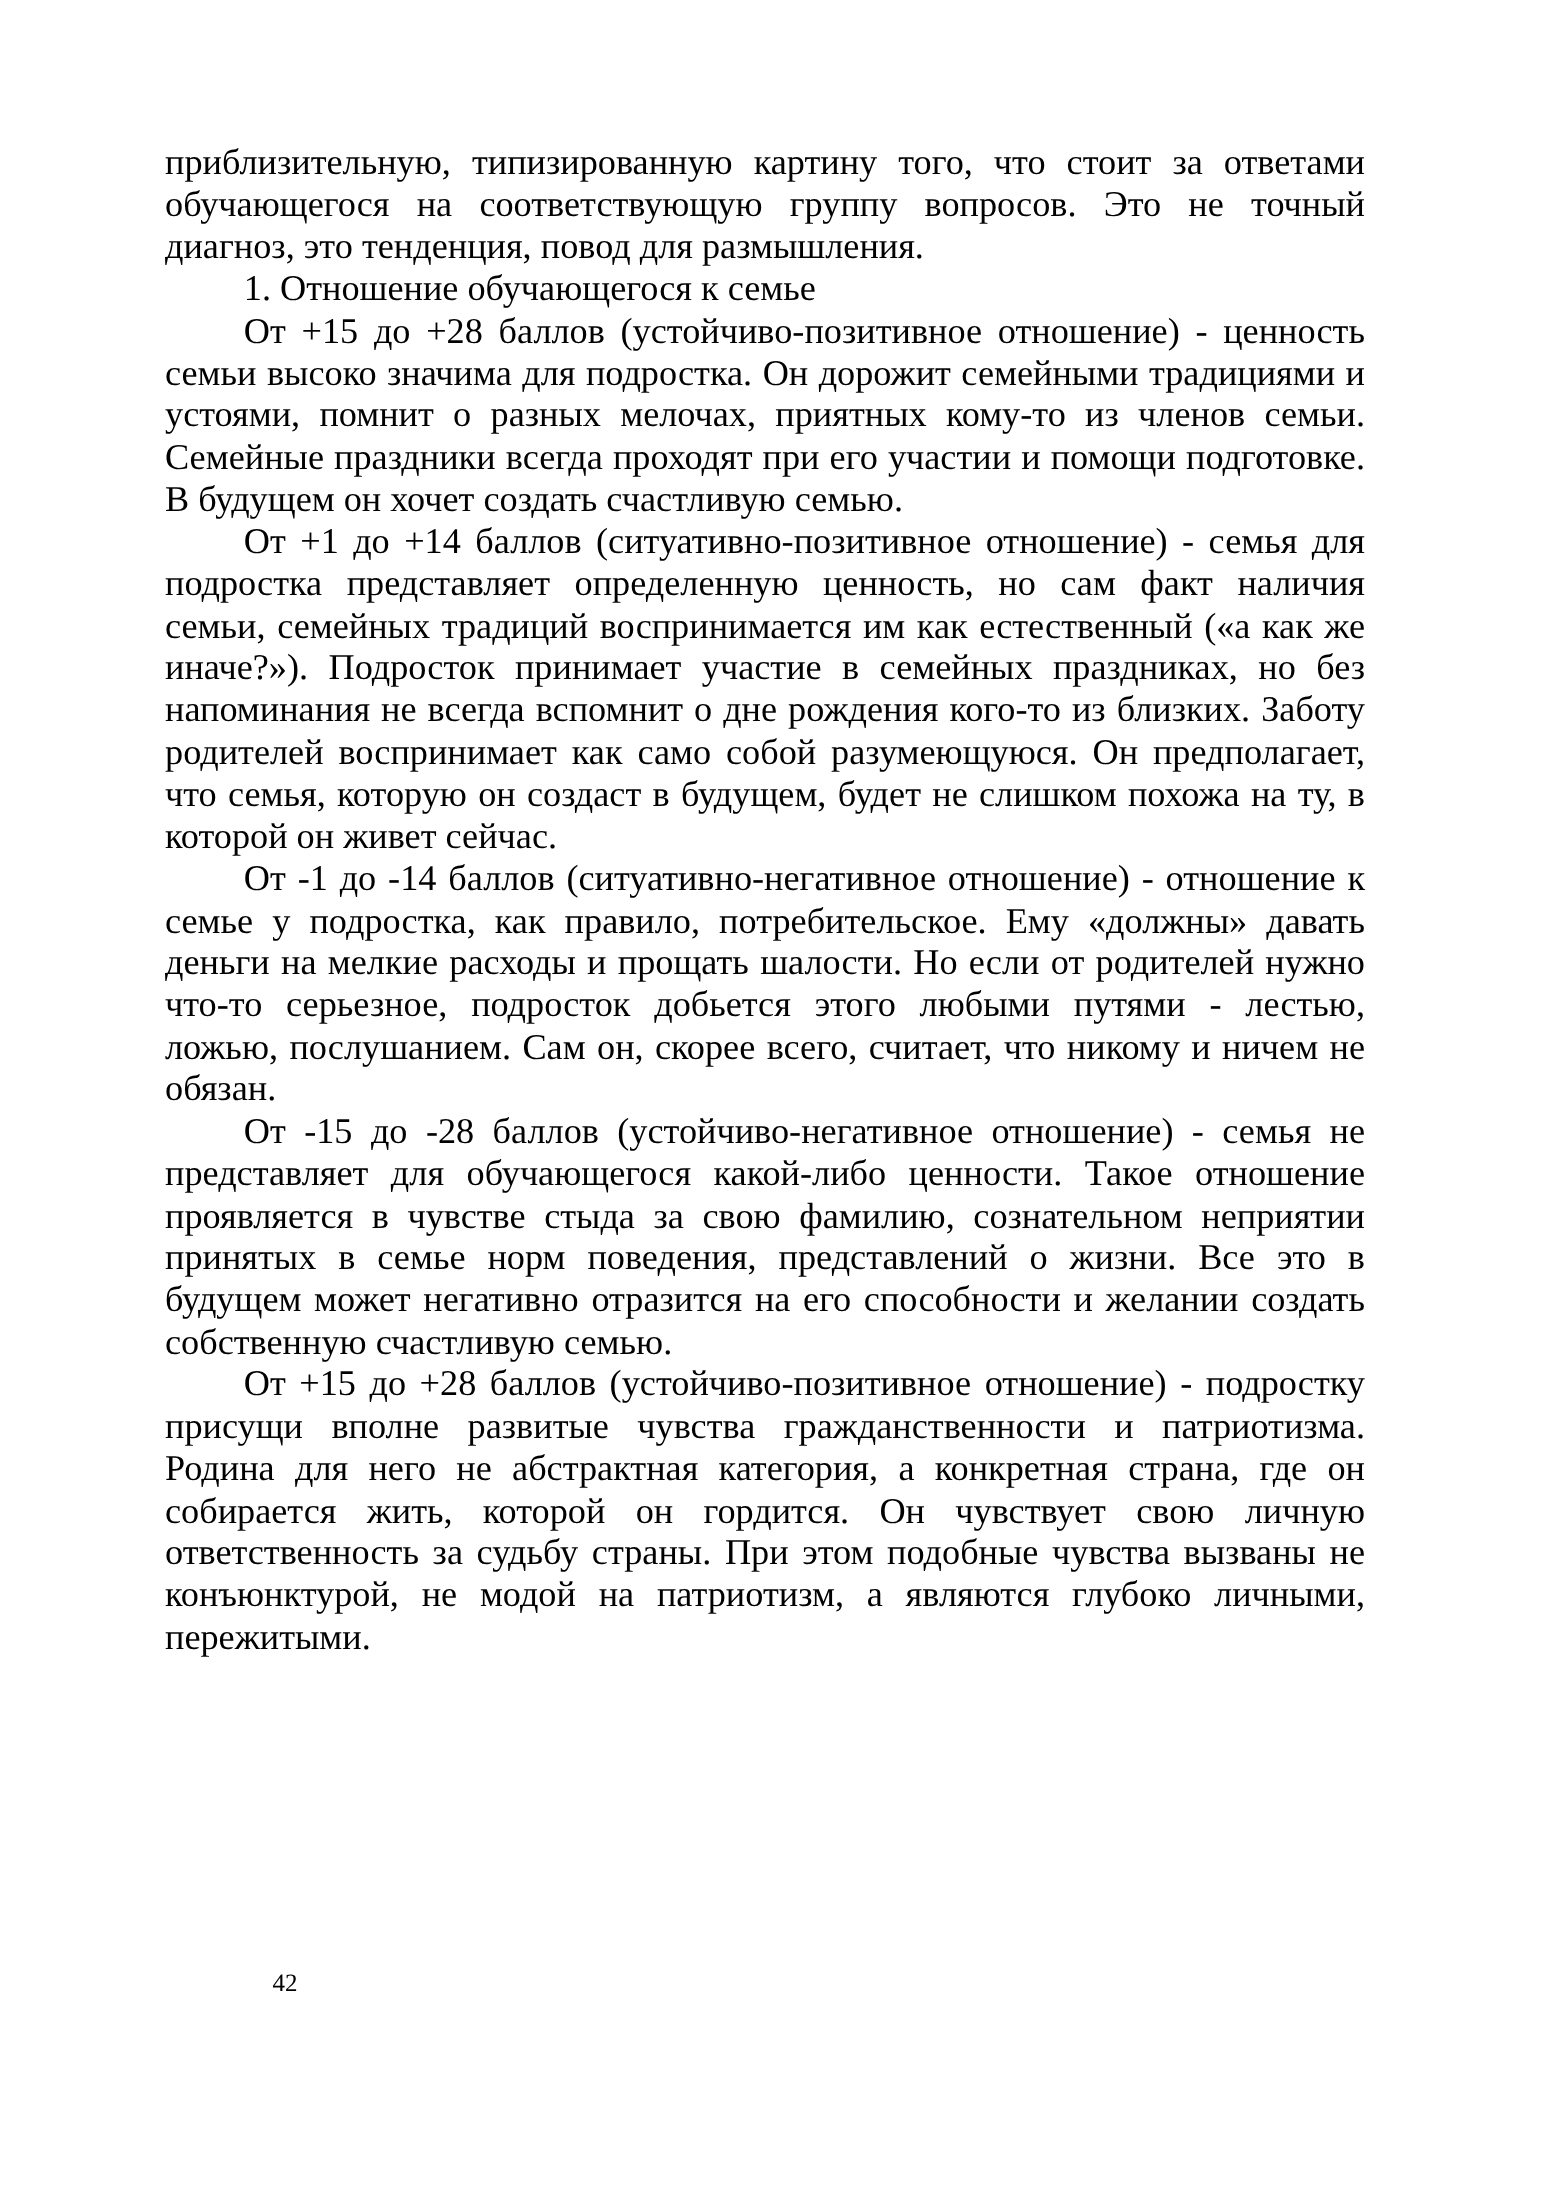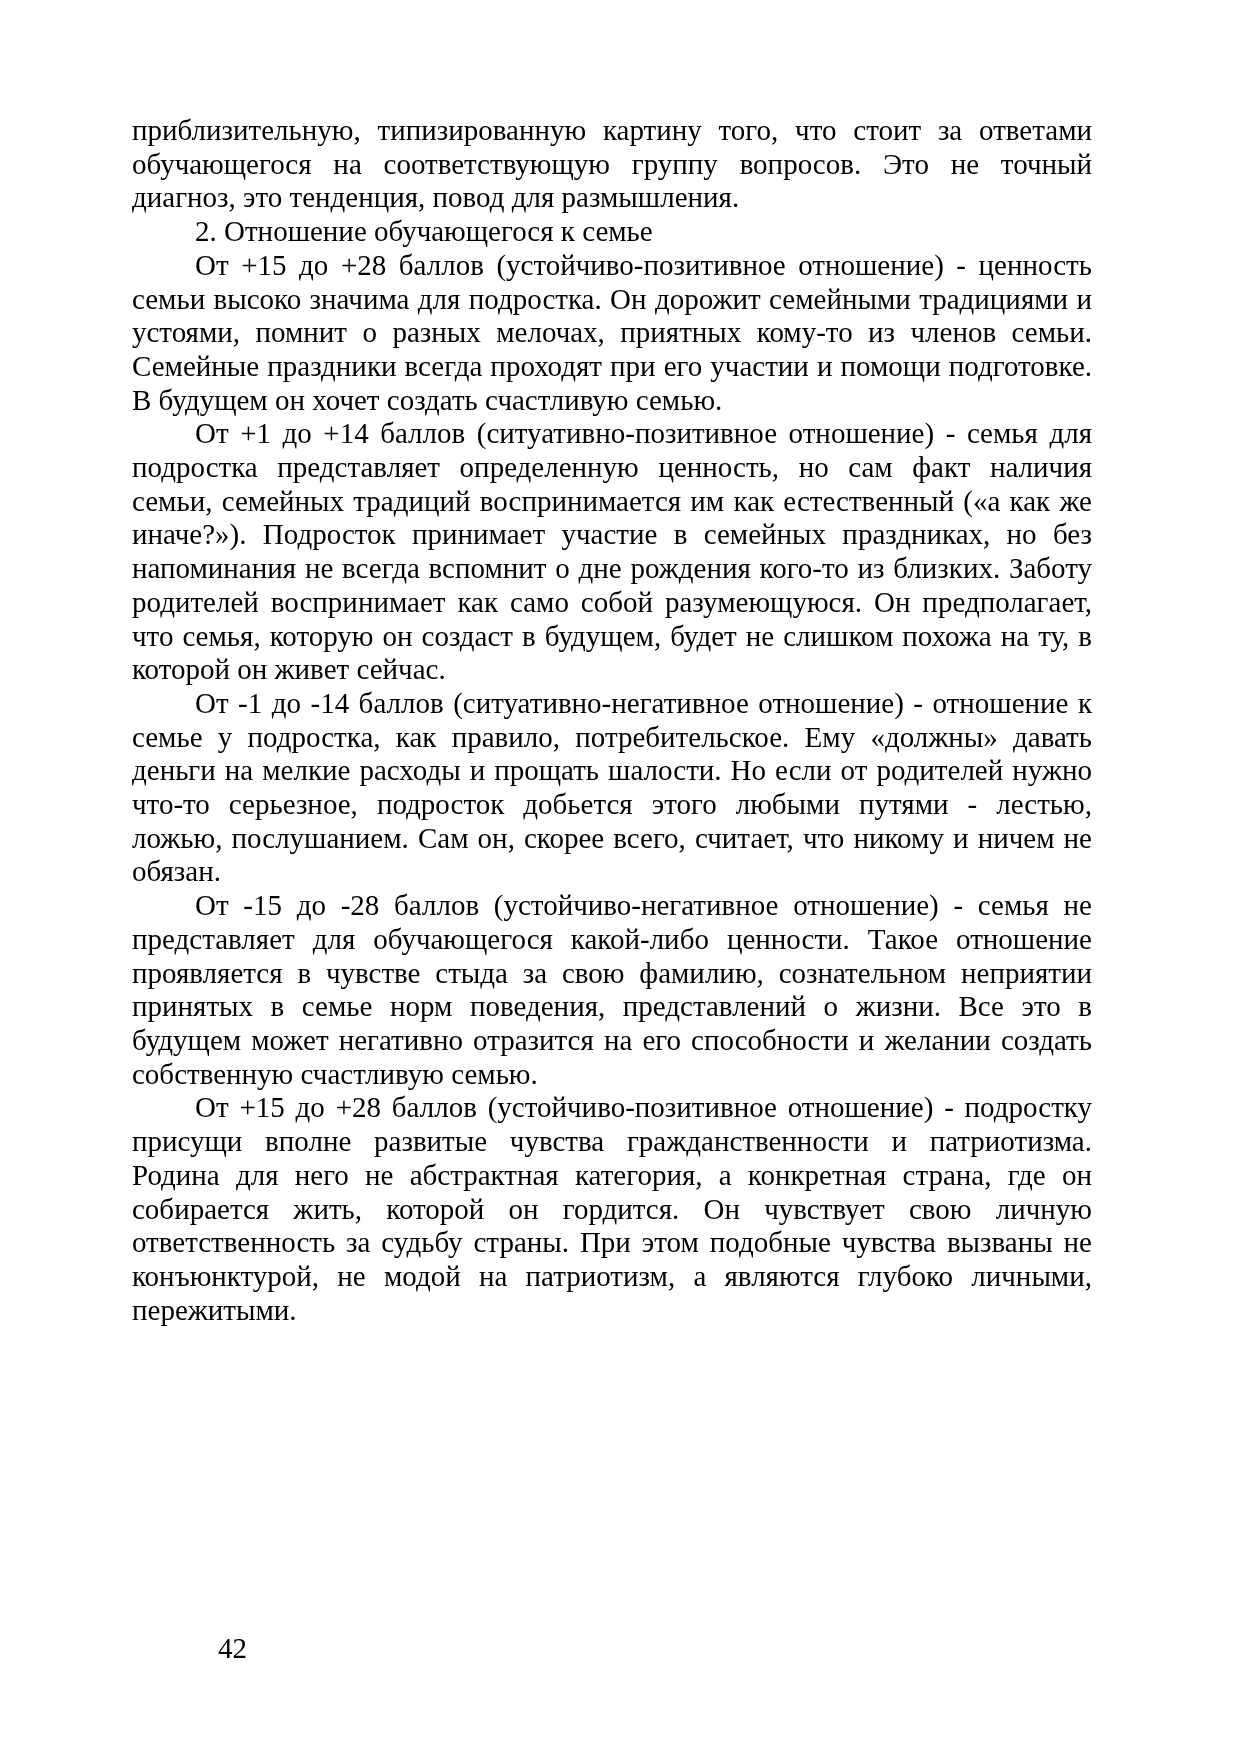--- a/index.html
+++ b/index.html
@@ -26,33 +26,33 @@
   .textblock p {
     margin: 0;
     text-indent: 63px;
   }
   .textblock p.no-indent {
     text-indent: 0;
   }
   .pageno {
     position: absolute;
     left: 218px;
-    top: 1632px;
-    font-size: 29px;
+    top: 1571px;
+    font-size: 20px;
     line-height: 33.7px;
     text-align: right;
   }
 </style>
 </head>
 <body>
 
 <div class="page">
   <div class="textblock" id="textblock">
       <p class="no-indent">приблизительную, типизированную картину того, что стоит за ответами обучающегося на соответствующую группу вопросов. Это не точный диагноз, это тенденция, повод для размышления.</p>
-      <p class="">2. Отношение обучающегося к семье</p>
+      <p class="">1. Отношение обучающегося к семье</p>
       <p class="">От +15 до +28 баллов (устойчиво-позитивное отношение) - ценность семьи высоко значима для подростка. Он дорожит семейными традициями и устоями, помнит о разных мелочах, приятных кому-то из членов семьи. Семейные праздники всегда проходят при его участии и помощи подготовке. В будущем он хочет создать счастливую семью.</p>
       <p class="">От +1 до +14 баллов (ситуативно-позитивное отношение) - семья для подростка представляет определенную ценность, но сам факт наличия семьи, семейных традиций воспринимается им как естественный («а как же иначе?»). Подросток принимает участие в семейных праздниках, но без напоминания не всегда вспомнит о дне рождения кого-то из близких. Заботу родителей воспринимает как само собой разумеющуюся. Он предполагает, что семья, которую он создаст в будущем, будет не слишком похожа на ту, в которой он живет сейчас.</p>
       <p class="">От -1 до -14 баллов (ситуативно-негативное отношение) - отношение к семье у подростка, как правило, потребительское. Ему «должны» давать деньги на мелкие расходы и прощать шалости. Но если от родителей нужно что-то серьезное, подросток добьется этого любыми путями - лестью, ложью, послушанием. Сам он, скорее всего, считает, что никому и ничем не обязан.</p>
       <p class="">От -15 до -28 баллов (устойчиво-негативное отношение) - семья не представляет для обучающегося какой-либо ценности. Такое отношение проявляется в чувстве стыда за свою фамилию, сознательном неприятии принятых в семье норм поведения, представлений о жизни. Все это в будущем может негативно отразится на его способности и желании создать собственную счастливую семью.</p>
       <p class="">От +15 до +28 баллов (устойчиво-позитивное отношение) - подростку присущи вполне развитые чувства гражданственности и патриотизма. Родина для него не абстрактная категория, а конкретная страна, где он собирается жить, которой он гордится. Он чувствует свою личную ответственность за судьбу страны. При этом подобные чувства вызваны не конъюнктурой, не модой на патриотизм, а являются глубоко личными, пережитыми.</p>
     </div>
   <div class="pageno">42</div>
 </div>
 
 </body></html>

